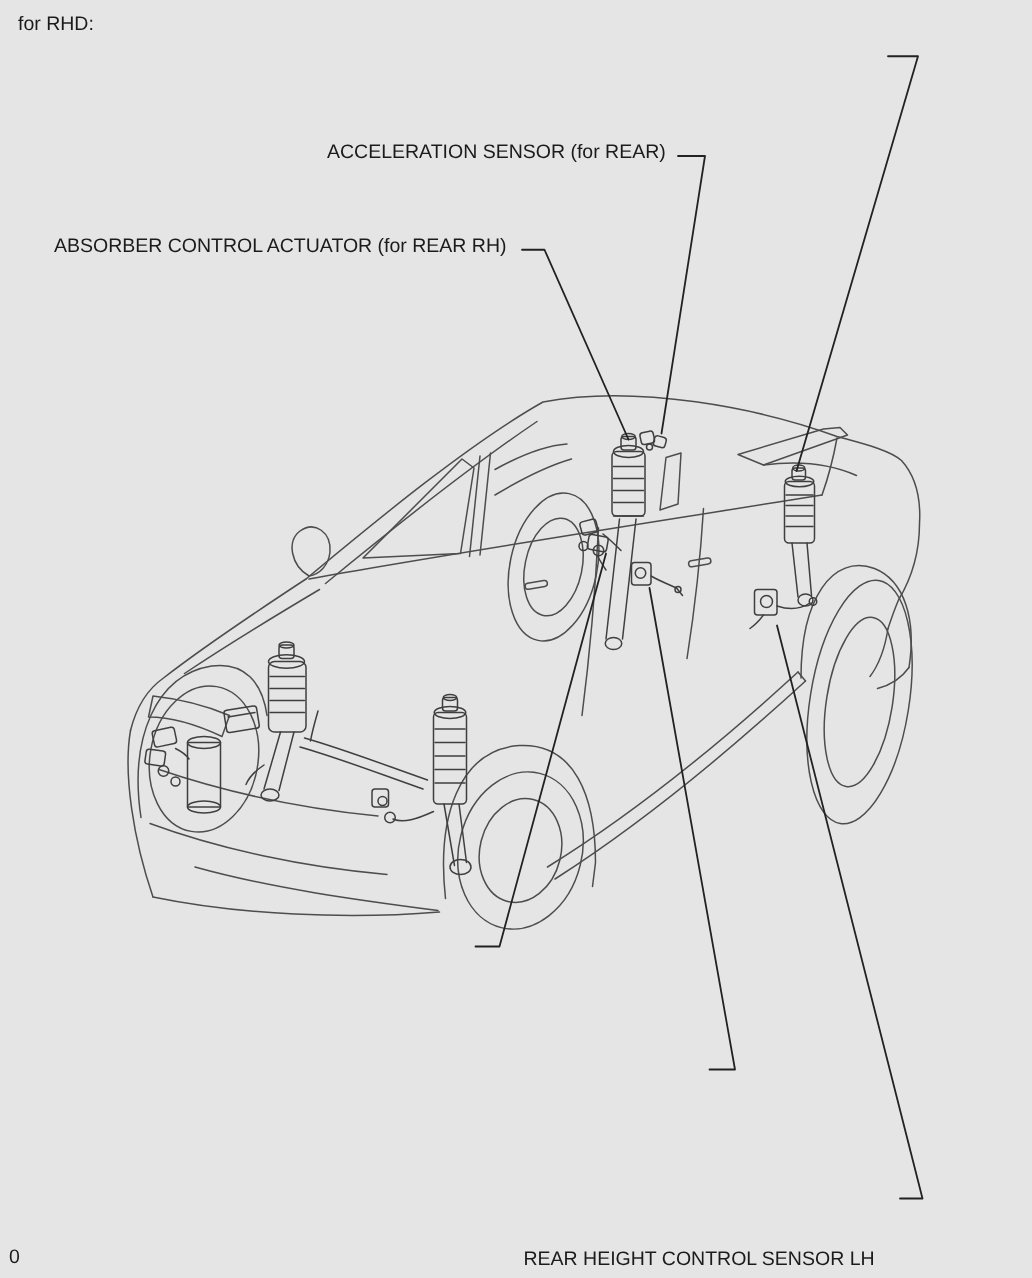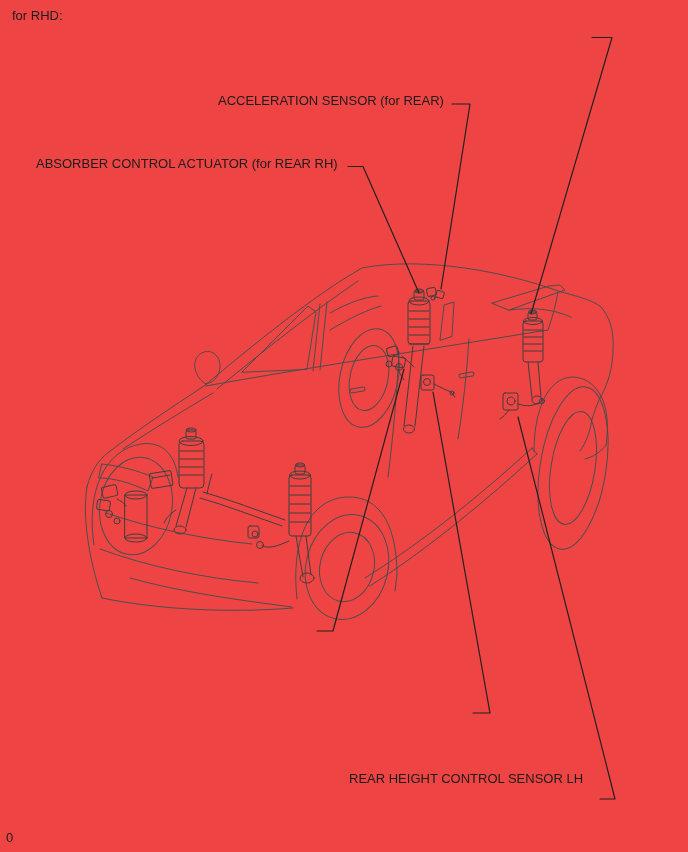--- a/index.html
+++ b/index.html
@@ -1,31 +1,31 @@
 <!DOCTYPE html>
 <html><head>
 <meta charset="utf-8">
 <style>
   html,body{margin:0;padding:0;background:#fff;}
   .page{
-    position:relative;width:688px;height:852px;background:#ef4444;overflow:hidden;
+    position:relative;width:688px;height:852px;background:#e5e5e5;overflow:hidden;
     font-family:"Liberation Sans",sans-serif;
   }
   .diagram-svg{position:absolute;left:0;top:0;}
   .label{
     position:absolute;font-size:13px;line-height:1.12;color:#1b1b1b;
     white-space:nowrap;letter-spacing:0;
   }
   .variant{left:12px;top:9px;}
   .callout-0{left:272px;top:30px;}
   .callout-1{left:218px;top:94px;}
   .callout-2{left:36px;top:157px;}
   .callout-3{left:103px;top:624px;}
   .callout-4{left:222px;top:706px;}
-  .callout-5{left:349px;top:772px;}
+  .callout-5{left:349px;top:832px;}
   .footer-num{left:6px;top:831px;}
 </style>
 </head>
 <body>
 
 <div class="page">
 
   <svg class="diagram-svg" width="688" height="852" viewBox="0 0 688 852" fill="none" stroke-linecap="round" stroke-linejoin="round">
 
     <g stroke="#4d4d4d" stroke-width="1">

